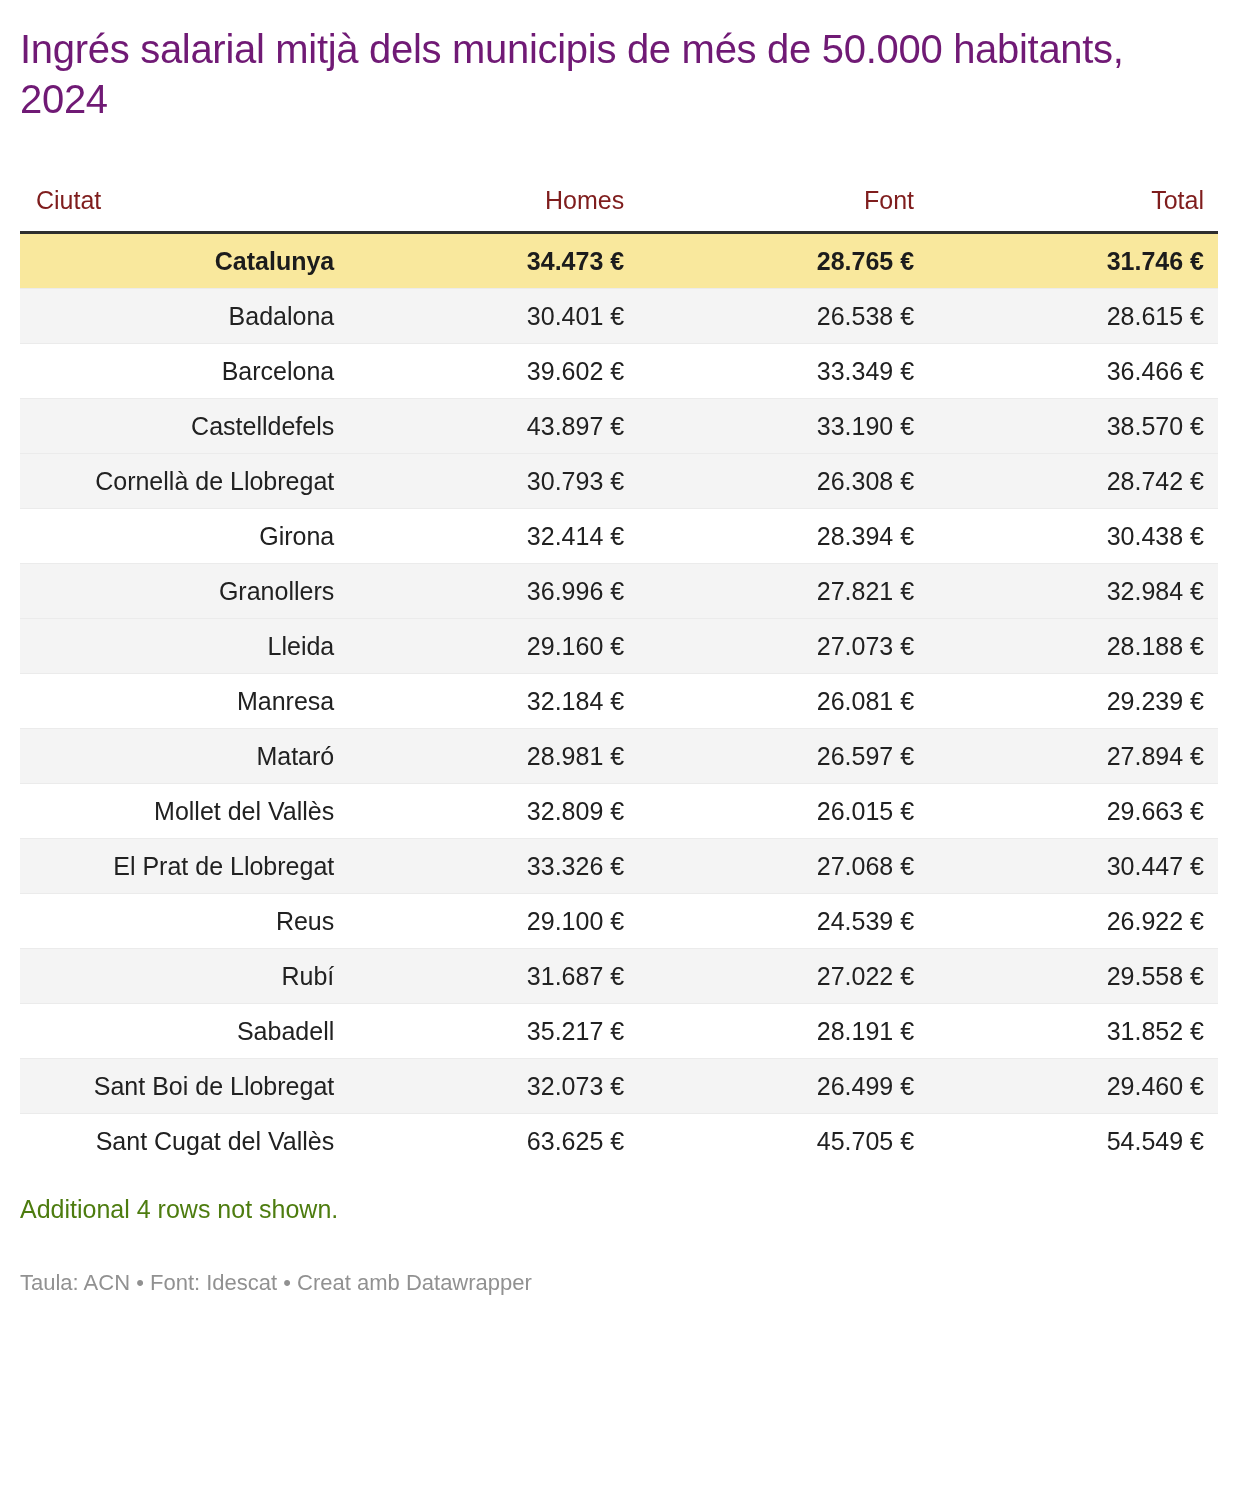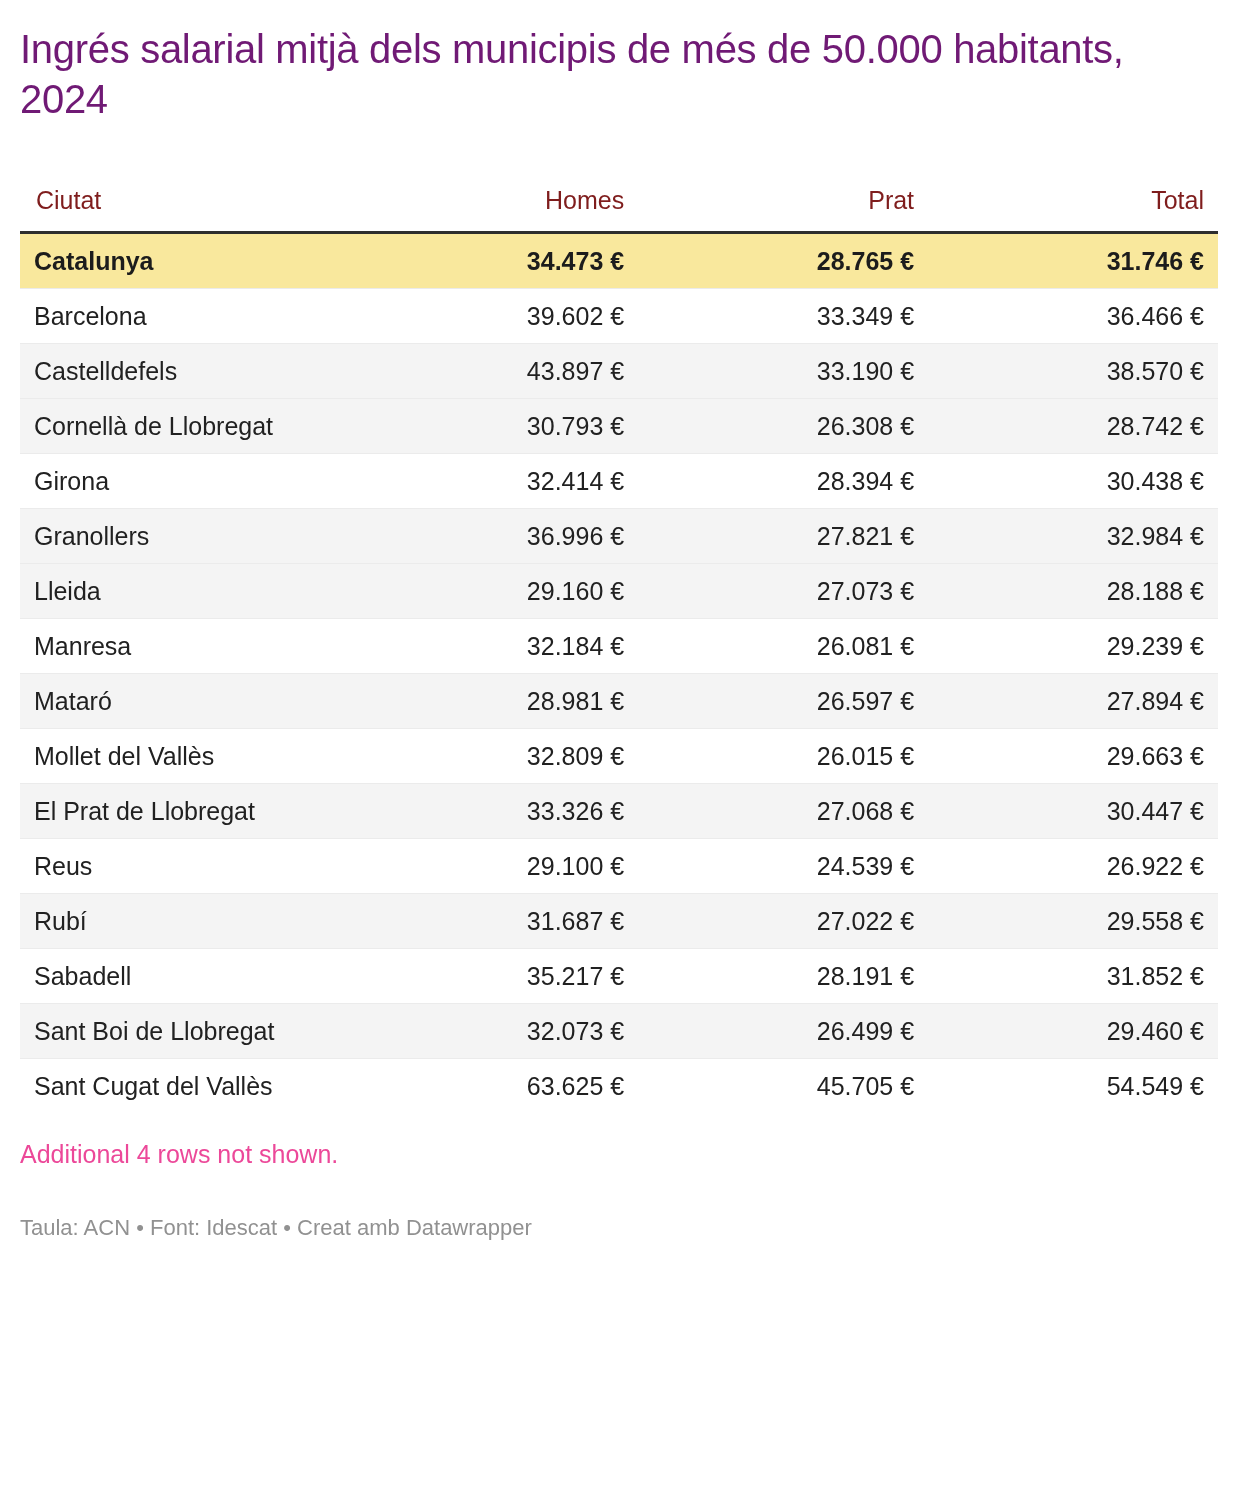--- a/index.html
+++ b/index.html
@@ -45,32 +45,32 @@
   thead tr { border-bottom: 3px solid #2e2e2e; }
   tbody td {
     font-size: 25px;
     color: #212121;
     text-align: right;
     padding: 12px 14px;
     line-height: 1.2;
     vertical-align: middle;
     word-wrap: break-word;
   }
-  tbody td.col-city { text-align: left; }
+  tbody td.col-city { text-align: right; }
   tbody tr { border-top: 1px solid #ebebeb; }
   tbody tr.row-highlight {
     background: #f9e89d;
     border-top: none;
   }
   tbody tr.row-highlight td { font-weight: 700; color: #1c1c1c; }
   tbody tr.row-gray { background: #f4f4f4; }
   tbody tr.row-white { background: #ffffff; }
   .note {
     font-size: 25px;
-    color: #ec4899;
+    color: #4d7c0f;
     margin-top: 26px;
     line-height: 1.2;
   }
   .attribution {
     font-size: 22px;
     color: #919191;
     margin-top: 46px;
     line-height: 1.2;
   }
 </style>
@@ -85,31 +85,37 @@
     <colgroup>
       <col class="c-city">
       <col class="c-num">
       <col class="c-num">
       <col class="c-num">
     </colgroup>
     <thead>
       <tr>
         <th class="col-city">Ciutat</th>
         <th>Homes</th>
-        <th>Prat</th>
+        <th>Font</th>
         <th>Total</th>
       </tr>
     </thead>
     <tbody>
         <tr class="row-highlight">
           <td class="col-city">Catalunya</td>
           <td>34.473 €</td>
           <td>28.765 €</td>
           <td>31.746 €</td>
         </tr>
+        <tr class="row-gray">
+          <td class="col-city">Badalona</td>
+          <td>30.401 €</td>
+          <td>26.538 €</td>
+          <td>28.615 €</td>
+        </tr>
         <tr class="row-white">
           <td class="col-city">Barcelona</td>
           <td>39.602 €</td>
           <td>33.349 €</td>
           <td>36.466 €</td>
         </tr>
         <tr class="row-gray">
           <td class="col-city">Castelldefels</td>
           <td>43.897 €</td>
           <td>33.190 €</td>

